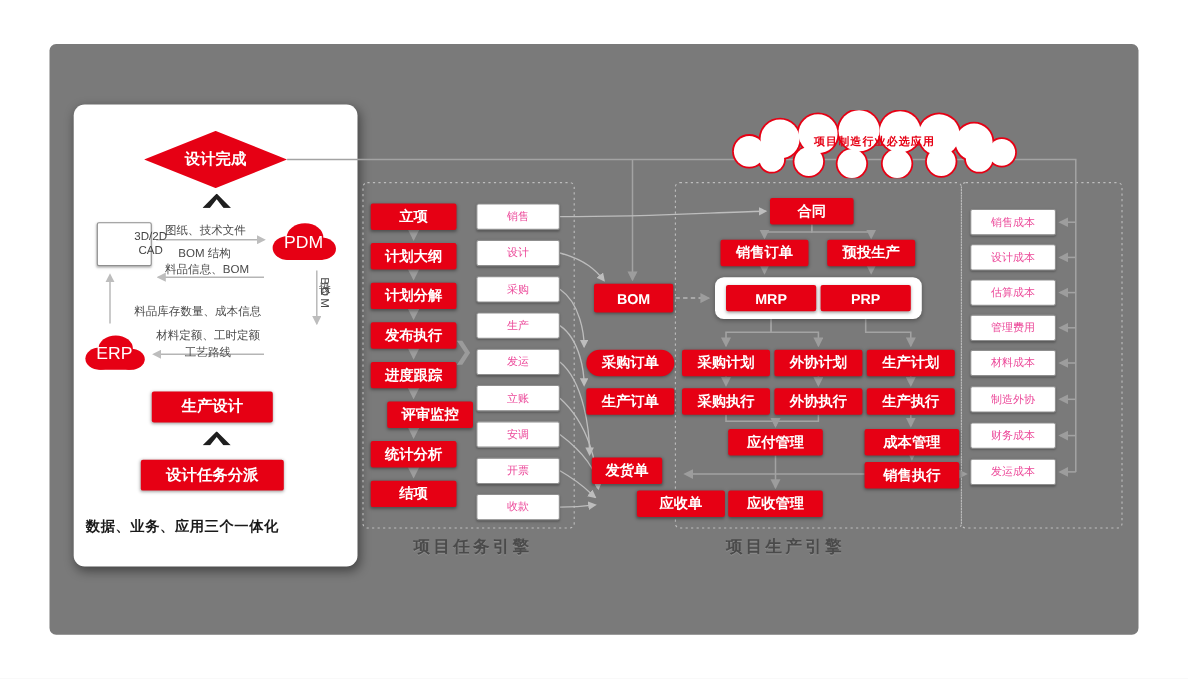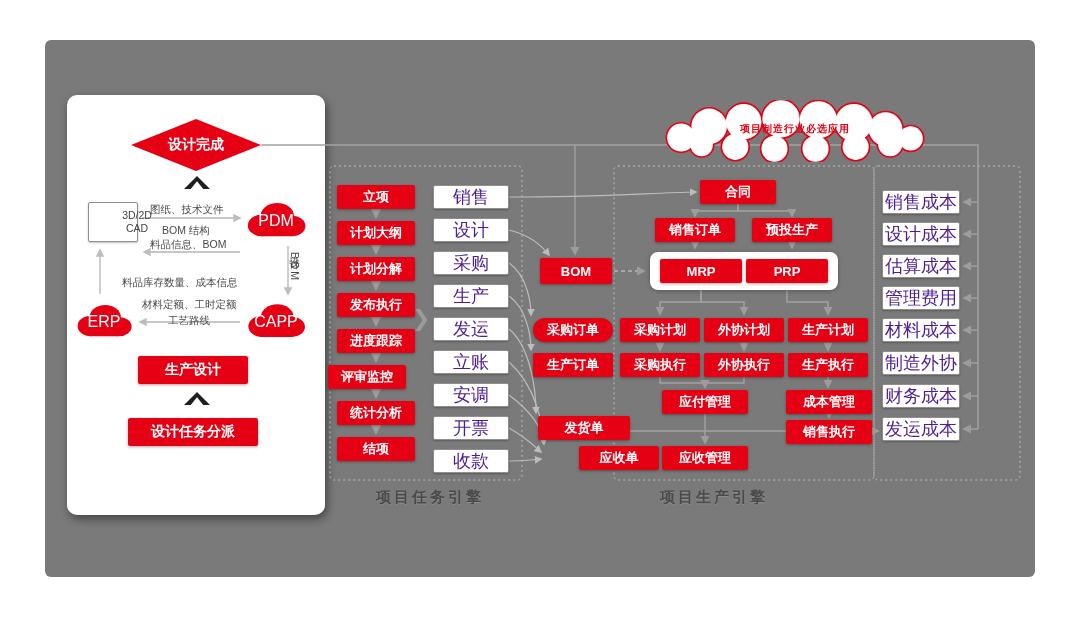--- a/index.html
+++ b/index.html
@@ -6,21 +6,21 @@
   .stage{position:relative;width:1080px;height:617px;background:#fff;overflow:hidden;
          font-family:"Liberation Sans","DejaVu Sans",sans-serif;}
   .panel{position:absolute;left:45px;top:40px;width:990px;height:537px;background:#7a7a7a;border-radius:6px;}
   .card{position:absolute;left:67px;top:95px;width:258px;height:420px;background:#ffffff;border-radius:10px;
         box-shadow:2px 4px 10px rgba(0,0,0,.45);z-index:1;}
   svg.overlay{position:absolute;left:0;top:0;z-index:2;pointer-events:none;}
   .node{position:absolute;z-index:3;display:flex;align-items:center;justify-content:center;box-sizing:border-box;
         white-space:nowrap;}
   .red{background:#e60014;color:#fff;font-weight:bold;font-size:13px;border-radius:2px;
        box-shadow:0 1px 3px rgba(0,0,0,.35);}
-  .white{background:#fff;border:1px solid #8f8f8f;color:#4c1d95;font-size:18px;border-radius:2px;
+  .white{background:#fff;border:1px solid #8f8f8f;color:#ec4899;font-size:10px;border-radius:2px;
          box-shadow:0 1px 2px rgba(0,0,0,.25);}
   .diamond{clip-path:polygon(50% 0,100% 50%,50% 100%,0 50%);font-size:14px;border-radius:0;box-shadow:none;}
   .mrpwrap{position:absolute;z-index:3;background:#fff;border-radius:8px;box-shadow:0 1px 4px rgba(0,0,0,.3);}
   .chev{position:absolute;z-index:3;width:26px;height:13px;background:#1f1f1f;
         clip-path:polygon(50% 0,100% 100%,74% 100%,50% 40%,26% 100%,0 100%);}
   .ann{position:absolute;z-index:3;font-size:10.5px;color:#4a4a4a;white-space:nowrap;}
   .vtext{position:absolute;z-index:3;writing-mode:vertical-rl;text-orientation:mixed;font-size:10.5px;color:#4a4a4a;
          letter-spacing:2px;}
   .engine-label{position:absolute;z-index:3;font-size:15px;font-weight:bold;color:#4a4a4a;letter-spacing:3px;
                 text-align:center;width:170px;text-shadow:0 1px 0 rgba(255,255,255,.15);}
@@ -156,35 +156,25 @@
     <svg width="60" height="44" viewBox="0 0 100 70">
         <g fill="#e60014">
       <ellipse cx="28" cy="45" rx="22" ry="17"></ellipse>
           <ellipse cx="52" cy="30" rx="26" ry="20"></ellipse>
       <ellipse cx="75" cy="46" rx="21" ry="16"></ellipse>
           <rect x="18" y="40" width="66" height="22" rx="11"></rect>
     </g>
       </svg>
     <span class="lbl">ERP</span>
   </div>
-  <div class="cloud" style="left:244px;top:298px;width:64px;height:44px;">
-    <svg width="64" height="44" viewBox="0 0 100 70">
-        <g fill="#e60014">
-      <ellipse cx="28" cy="45" rx="22" ry="17"></ellipse>
-          <ellipse cx="52" cy="30" rx="26" ry="20"></ellipse>
-      <ellipse cx="75" cy="46" rx="21" ry="16"></ellipse>
-          <rect x="18" y="40" width="66" height="22" rx="11"></rect>
-    </g>
-      </svg>
-    <span class="lbl">CAPP</span>
-  </div>
 
   <div class="node red" style="left:138px;top:356px;width:110px;height:28px;font-size:14px;">生产设计</div>
   <div class="chev" style="left:184px;top:392px;"></div>
   <div class="node red" style="left:128px;top:418px;width:130px;height:28px;font-size:14px;">设计任务分派</div>
+  <div class="footer-note" style="left:78px;top:470px;">数据、业务、应用三个一体化</div>
 
   <div class="callout">
     <svg width="280" height="62" viewBox="0 0 300 66">
       <g fill="#ffffff" stroke="#e60014" stroke-width="3.5">
         <circle cx="28" cy="40" r="15"></circle>
           <circle cx="58" cy="28" r="19"></circle>
           <circle cx="95" cy="23" r="19"></circle>
         <circle cx="135" cy="20" r="20"></circle>
           <circle cx="175" cy="21" r="20"></circle>
           <circle cx="213" cy="24" r="20"></circle>
@@ -215,40 +205,40 @@
       </g>
     </svg>
     <span class="txt">项目制造行业必选应用</span>
   </div>
 
   <div class="node red" style="left:337px;top:185px;width:78px;height:24px;">立项</div>
   <div class="node red" style="left:337px;top:221px;width:78px;height:24px;">计划大纲</div>
   <div class="node red" style="left:337px;top:257px;width:78px;height:24px;">计划分解</div>
   <div class="node red" style="left:337px;top:293px;width:78px;height:24px;">发布执行</div>
   <div class="node red" style="left:337px;top:329px;width:78px;height:24px;">进度跟踪</div>
-  <div class="node red" style="left:328px;top:365px;width:78px;height:24px;">评审监控</div>
+  <div class="node red" style="left:352px;top:365px;width:78px;height:24px;">评审监控</div>
   <div class="node red" style="left:337px;top:401px;width:78px;height:24px;">统计分析</div>
   <div class="node red" style="left:337px;top:437px;width:78px;height:24px;">结项</div>
 
   <div class="node white" style="left:433px;top:185px;width:76px;height:24px;">销售</div>
   <div class="node white" style="left:433px;top:218px;width:76px;height:24px;">设计</div>
   <div class="node white" style="left:433px;top:251px;width:76px;height:24px;">采购</div>
   <div class="node white" style="left:433px;top:284px;width:76px;height:24px;">生产</div>
   <div class="node white" style="left:433px;top:317px;width:76px;height:24px;">发运</div>
   <div class="node white" style="left:433px;top:350px;width:76px;height:24px;">立账</div>
   <div class="node white" style="left:433px;top:383px;width:76px;height:24px;">安调</div>
   <div class="node white" style="left:433px;top:416px;width:76px;height:24px;">开票</div>
   <div class="node white" style="left:433px;top:449px;width:76px;height:24px;">收款</div>
 
   <div class="flowchev" style="left:412px;top:306px;">❯</div>
 
   <div class="node red" style="left:540px;top:258px;width:72px;height:26px;">BOM</div>
   <div class="node red" style="left:533px;top:318px;width:80px;height:24px;border-radius:12px;">采购订单</div>
   <div class="node red" style="left:533px;top:353px;width:80px;height:24px;">生产订单</div>
-  <div class="node red" style="left:538px;top:416px;width:92px;height:24px;">发货单</div>
+  <div class="node red" style="left:538px;top:416px;width:64px;height:24px;">发货单</div>
   <div class="node red" style="left:545px;top:446px;width:80px;height:24px;margin-left:34px;">应收单</div>
 
   <div class="node red" style="left:700px;top:180px;width:76px;height:24px;">合同</div>
   <div class="node red" style="left:655px;top:218px;width:80px;height:24px;">销售订单</div>
   <div class="node red" style="left:752px;top:218px;width:80px;height:24px;">预投生产</div>
 
   <div class="mrpwrap" style="left:650px;top:252px;width:188px;height:38px;"></div>
   <div class="node red" style="left:660px;top:259px;width:82px;height:24px;">MRP</div>
   <div class="node red" style="left:746px;top:259px;width:82px;height:24px;">PRP</div>
 

